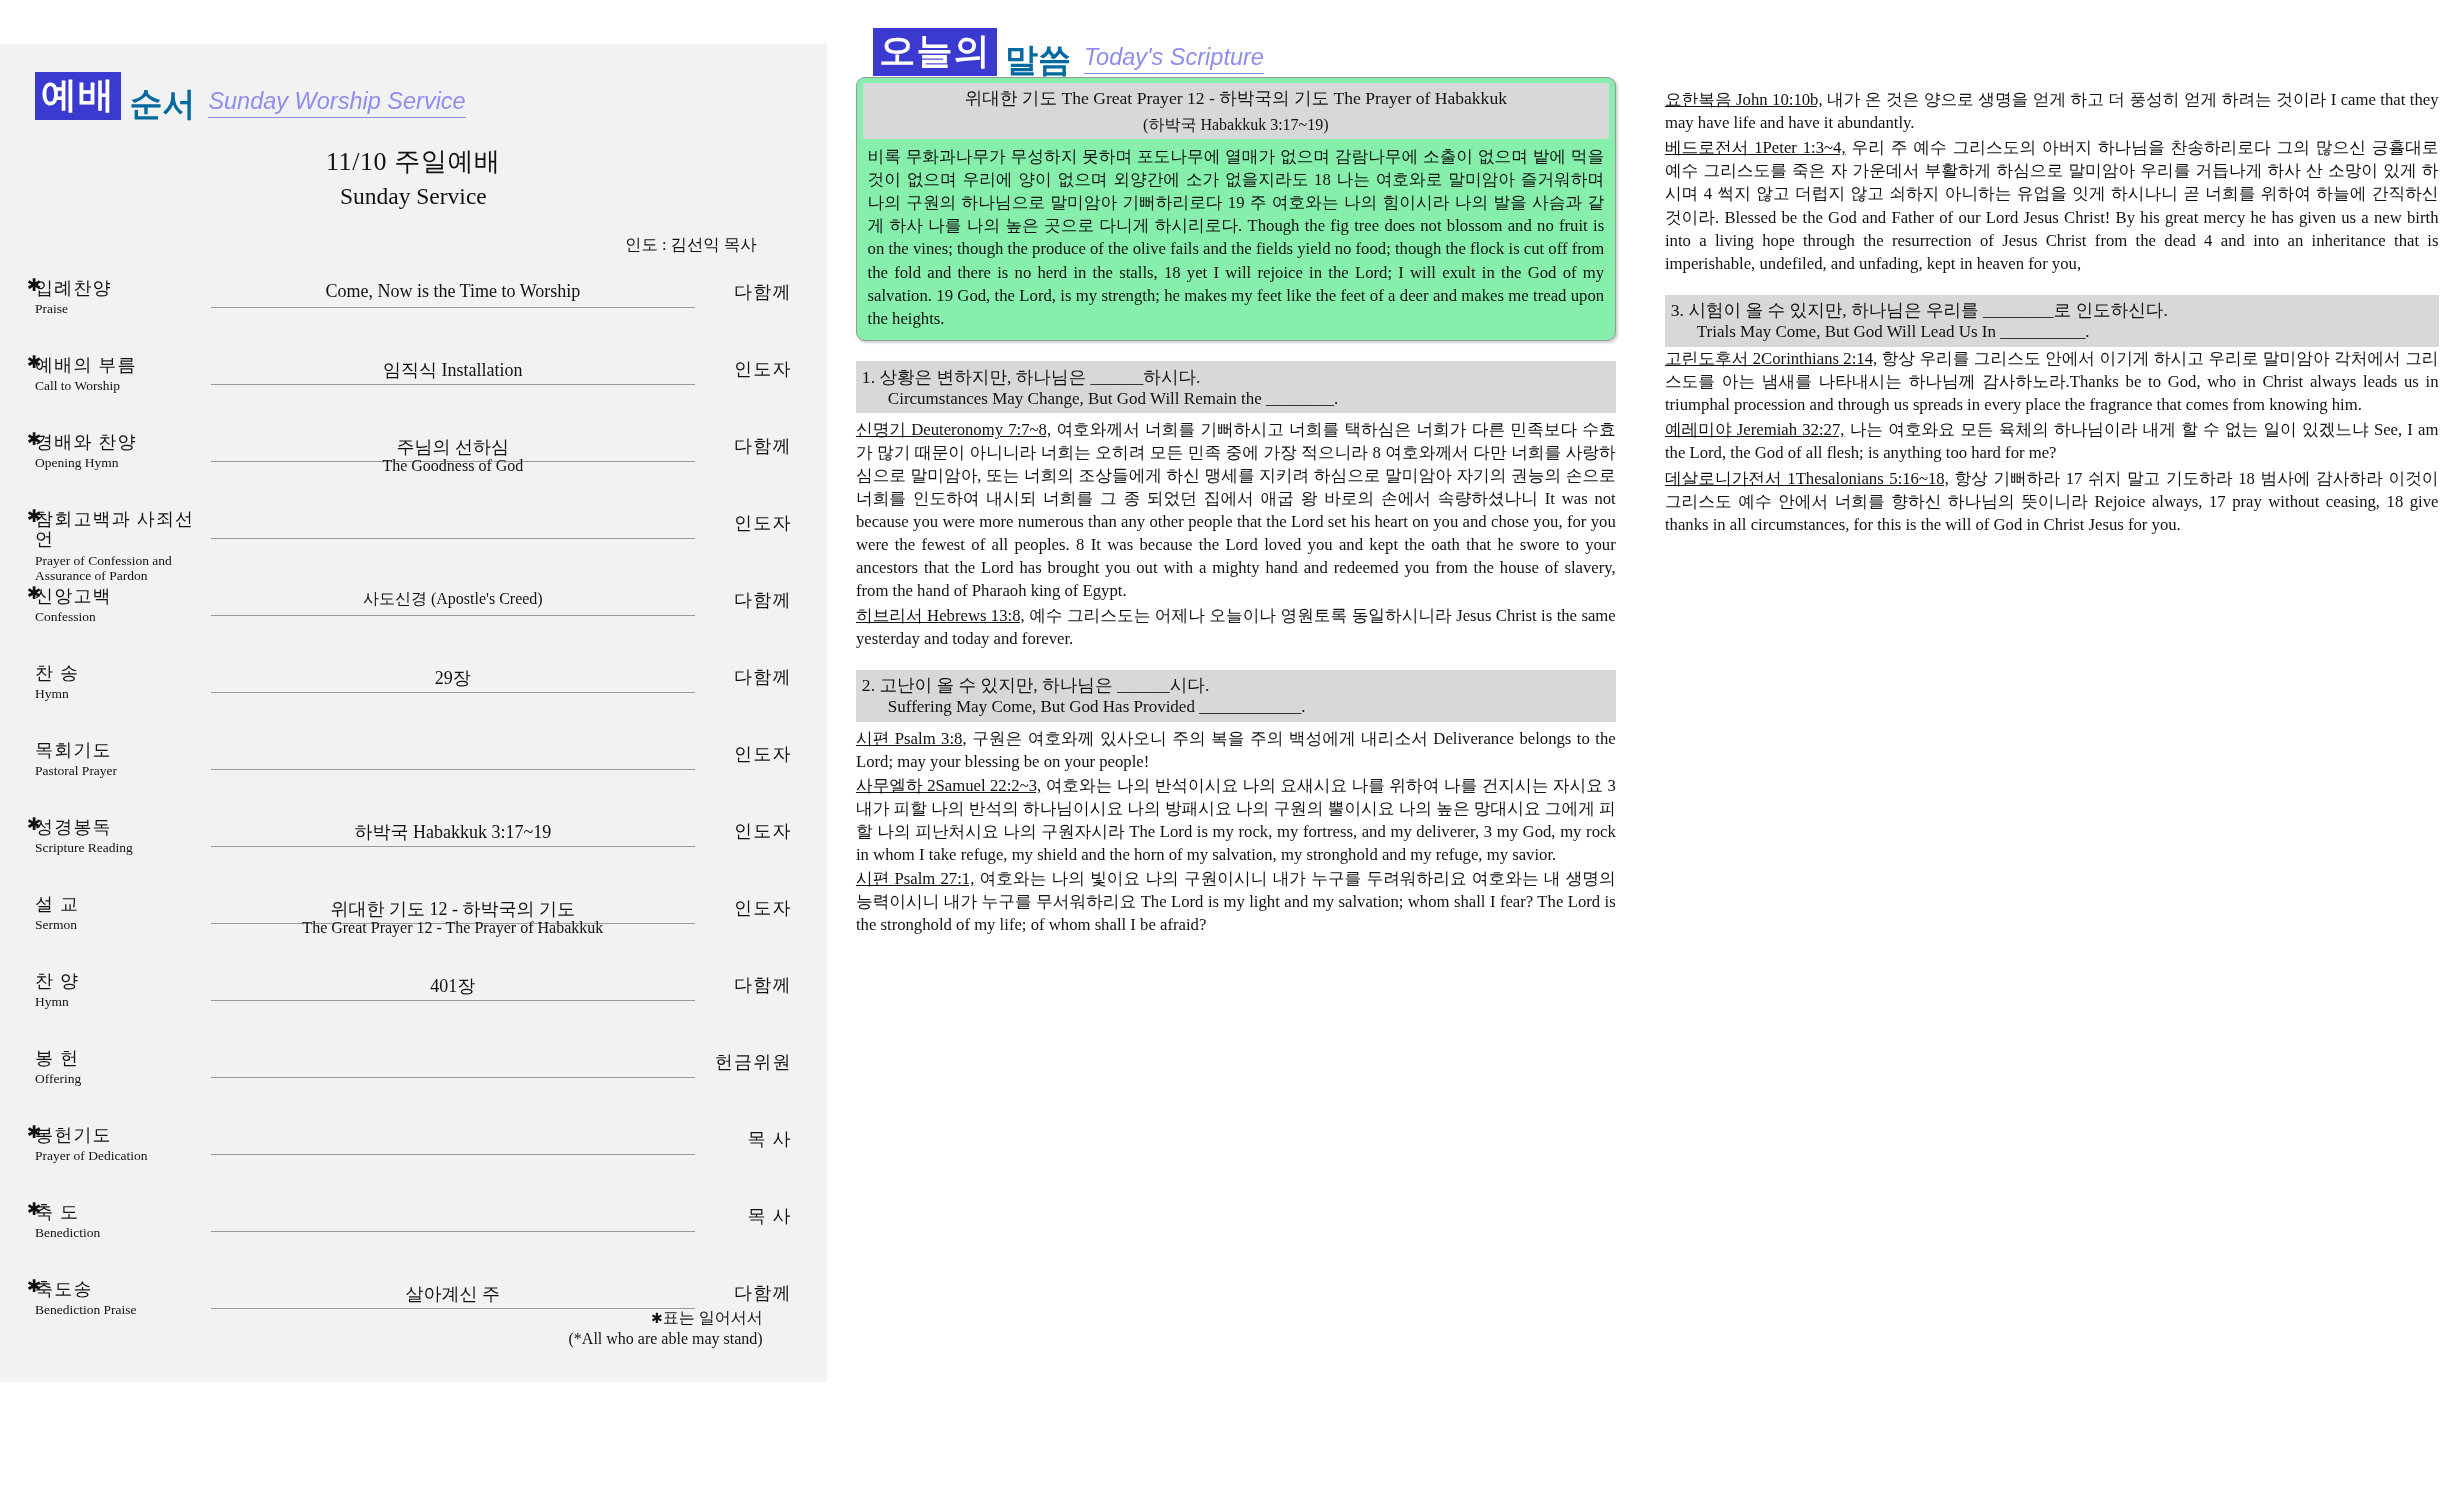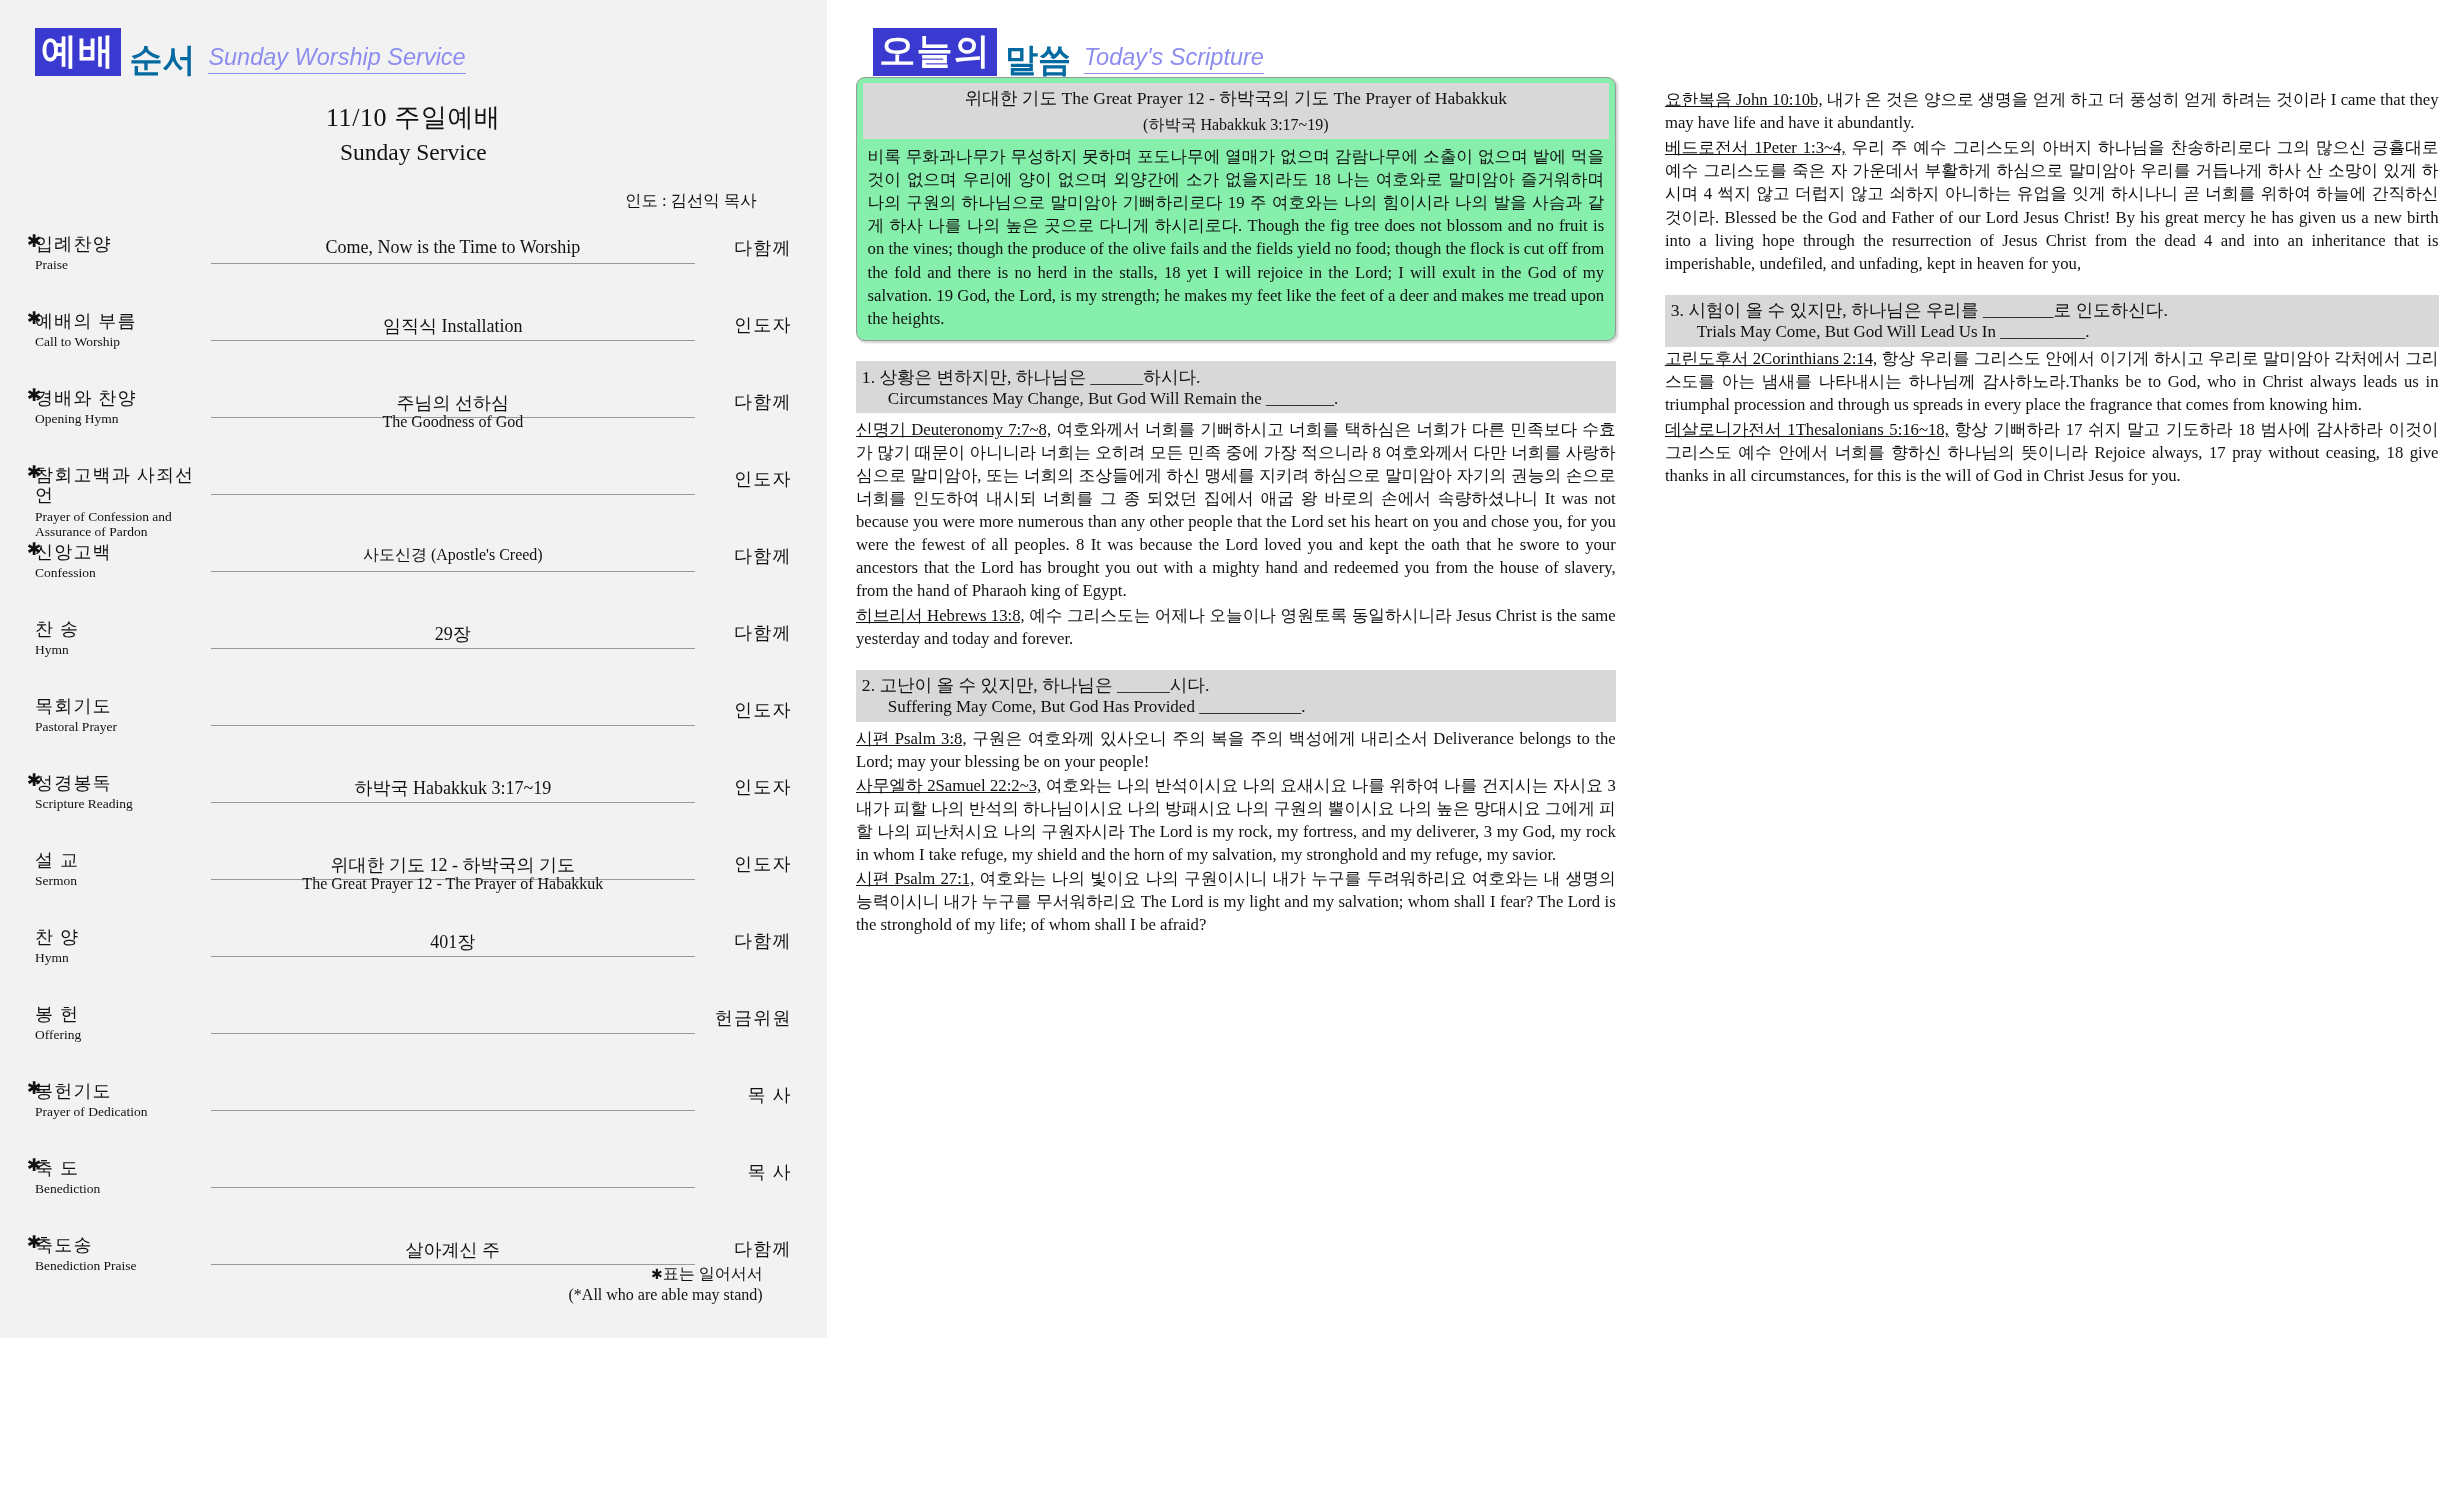--- a/index.html
+++ b/index.html
@@ -14,20 +14,21 @@
     position:absolute;inset:0;
     display:flex;
     align-items:flex-start;
   }
   
   .col1{
     width:827px;height:1338px;
     background:#f2f2f2;
     position:relative;
     box-sizing:border-box;
+    margin-top:44px;
   }
   .hdr{
     position:relative;
     height:76px;
     padding:23.5px 0 0 35px;
     box-sizing:border-box;
     display:flex;align-items:flex-end;
   }
   .hdr-badge{
     background:#3a3ad0;
@@ -413,18 +414,19 @@
         <p class="c3-para"><span class="u">베드로전서 1Peter 1:3~4,</span><span> 우리 주 예수 그리스도의 아버지 하나님을 찬송하리로다 그의 많으신 긍휼대로 예수 그리스도를 죽은 자 가운데서 부활하게 하심으로 말미암아 우리를 거듭나게 하사 산 소망이 있게 하시며 4 썩지 않고 더럽지 않고 쇠하지 아니하는 유업을 잇게 하시나니 곧 너희를 위하여 하늘에 간직하신 것이라. Blessed be the God and Father of our Lord Jesus Christ! By his great mercy he has given us a new birth into a living hope through the resurrection of Jesus Christ from the dead 4 and into an inheritance that is imperishable, undefiled, and unfading, kept in heaven for you,</span></p>
       </div>
 
     <div class="sec-head">
       <div class="l1">3.   시험이 올 수 있지만, 하나님은 우리를 ________로 인도하신다.</div>
       <div class="l2">Trials May Come, But God Will Lead Us In __________.</div>
     </div>
 
     <div>
         <p class="c3-para"><span class="u">고린도후서 2Corinthians 2:14,</span><span> 항상 우리를 그리스도 안에서 이기게 하시고 우리로 말미암아 각처에서 그리스도를 아는 냄새를 나타내시는 하나님께 감사하노라.Thanks be to God, who in Christ always leads us in triumphal procession and through us spreads in every place the fragrance that comes from knowing him.</span></p>
+        <p class="c3-para"><span class="u">예레미야 Jeremiah 32:27,</span><span> 나는 여호와요 모든 육체의 하나님이라 내게 할 수 없는 일이 있겠느냐 See, I am the Lord, the God of all flesh; is anything too hard for me?</span></p>
         <p class="c3-para"><span class="u">데살로니가전서 1Thesalonians 5:16~18,</span><span> 항상 기뻐하라 17 쉬지 말고 기도하라 18 범사에 감사하라 이것이 그리스도 예수 안에서 너희를 향하신 하나님의 뜻이니라 Rejoice always, 17 pray without ceasing, 18 give thanks in all circumstances, for this is the will of God in Christ Jesus for you.</span></p>
       </div>
   </div>
 
 </div>
 
 
 </body></html>

